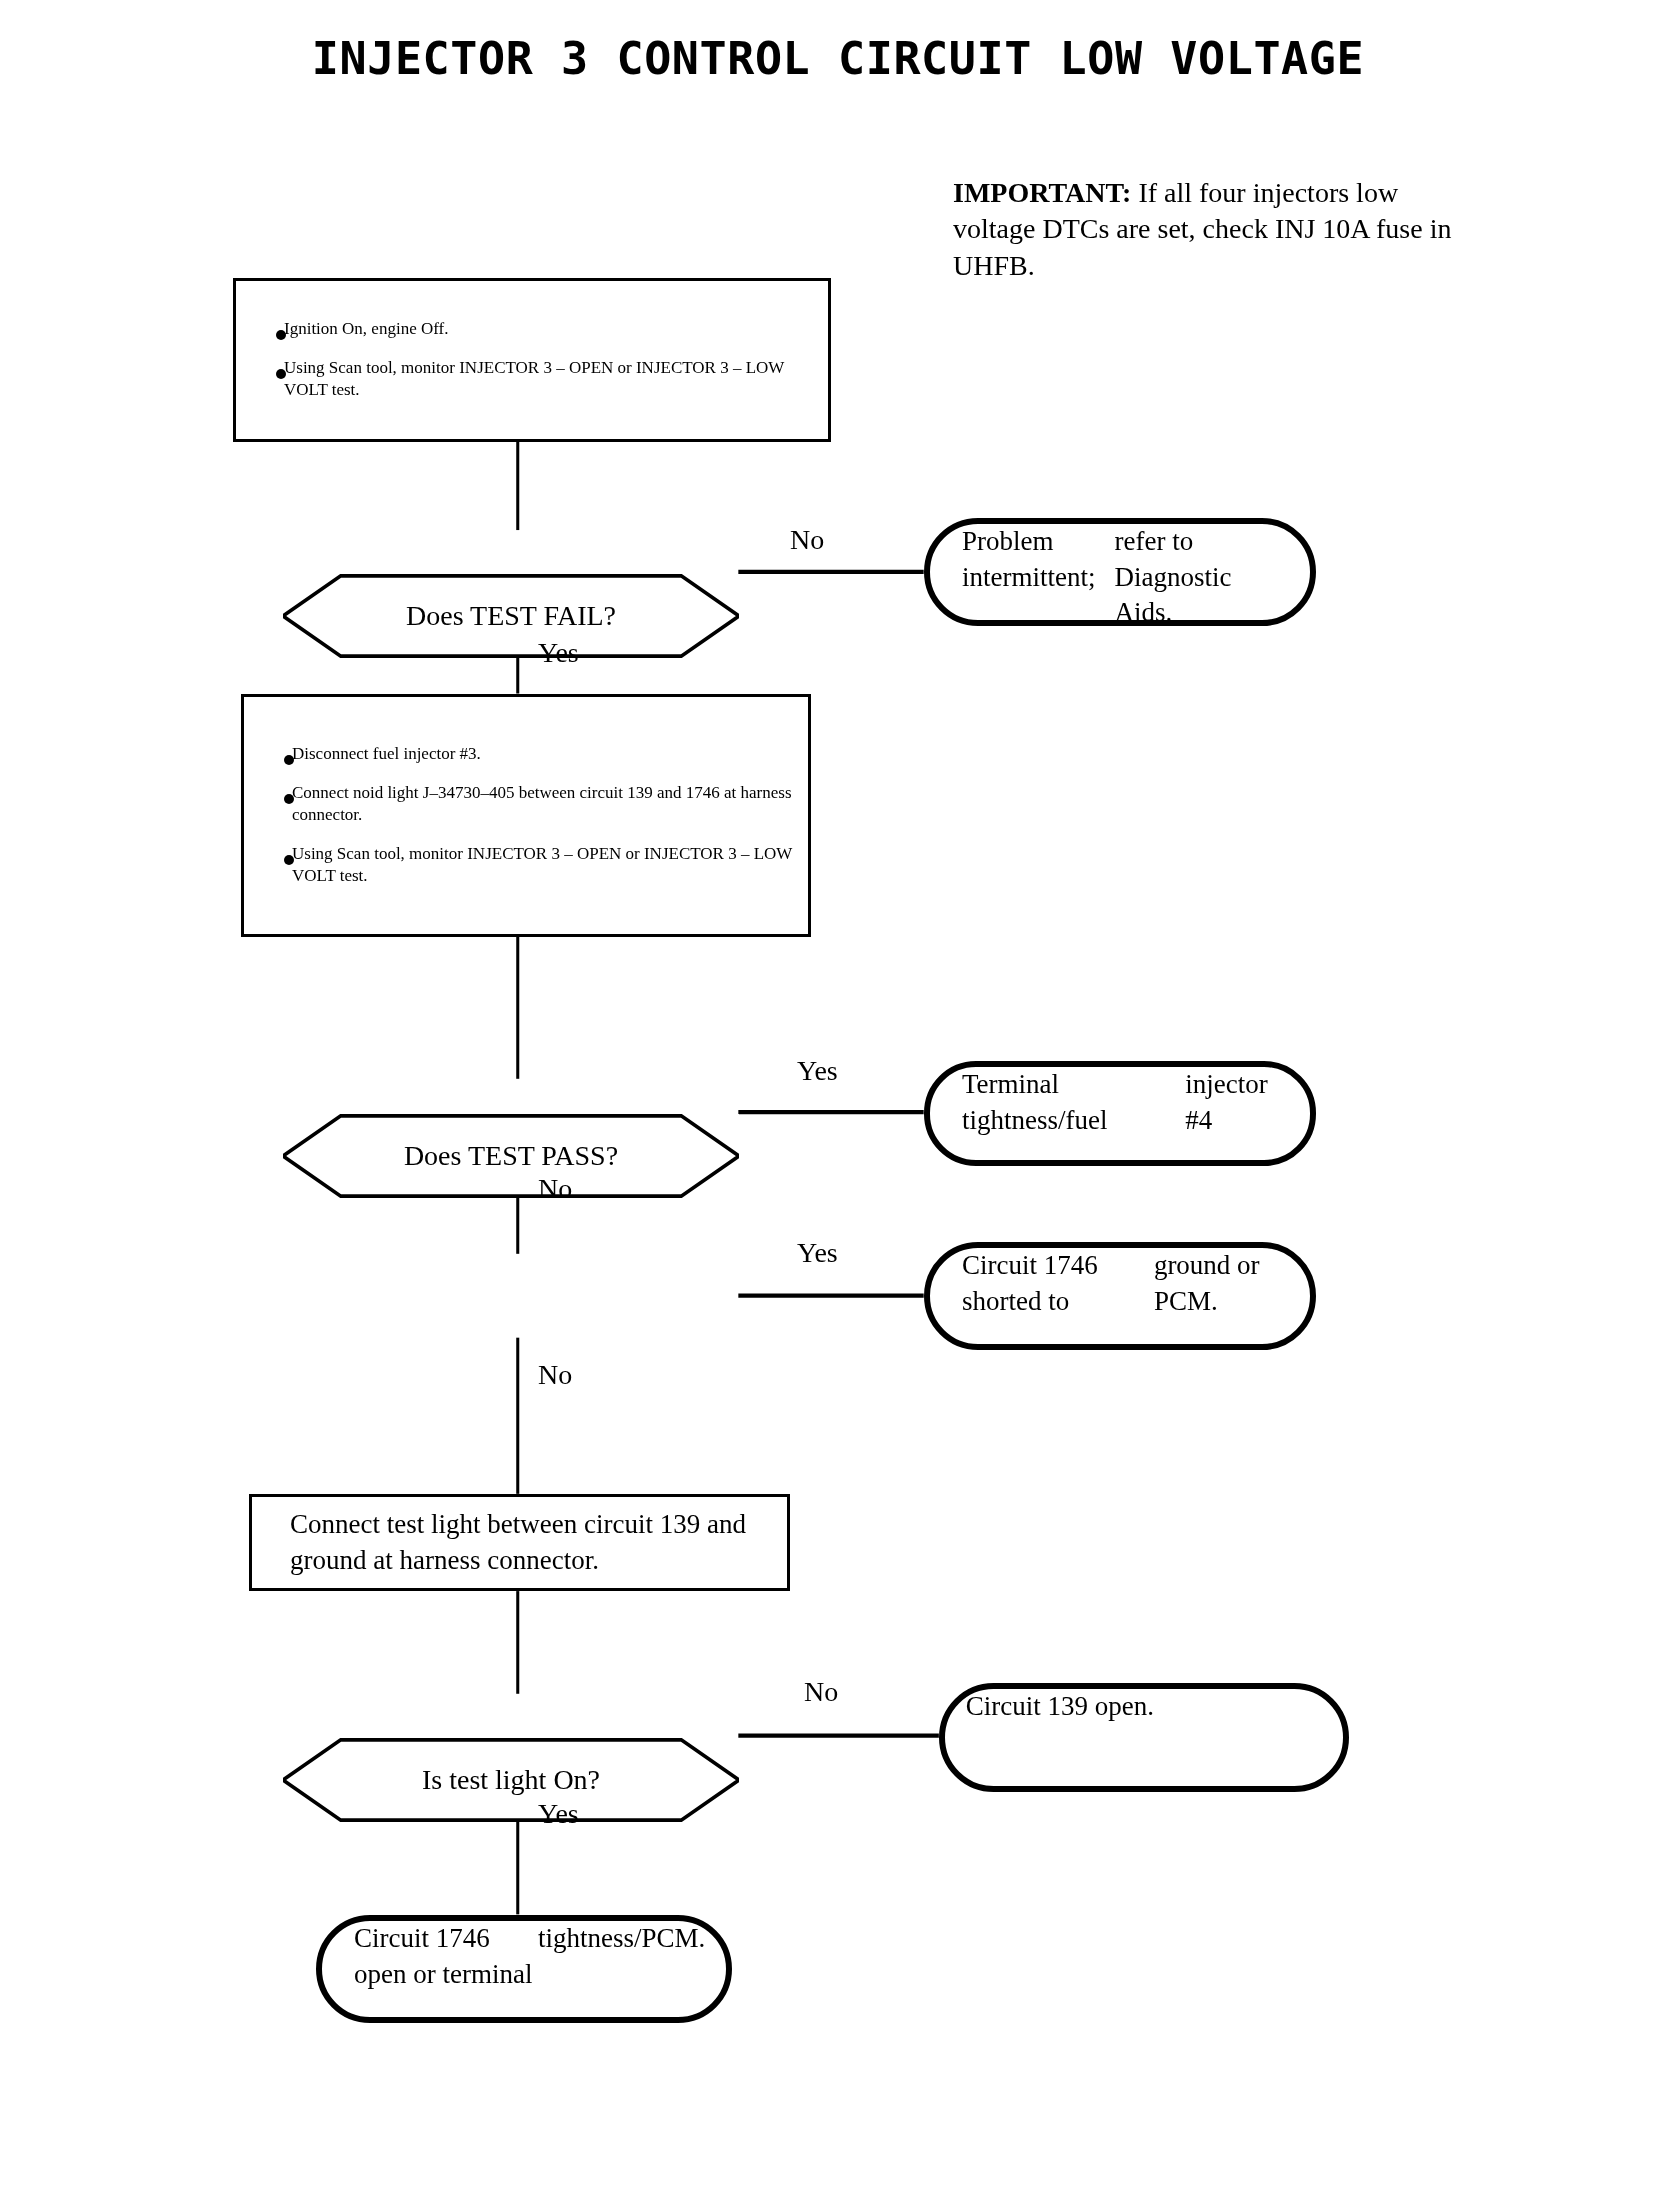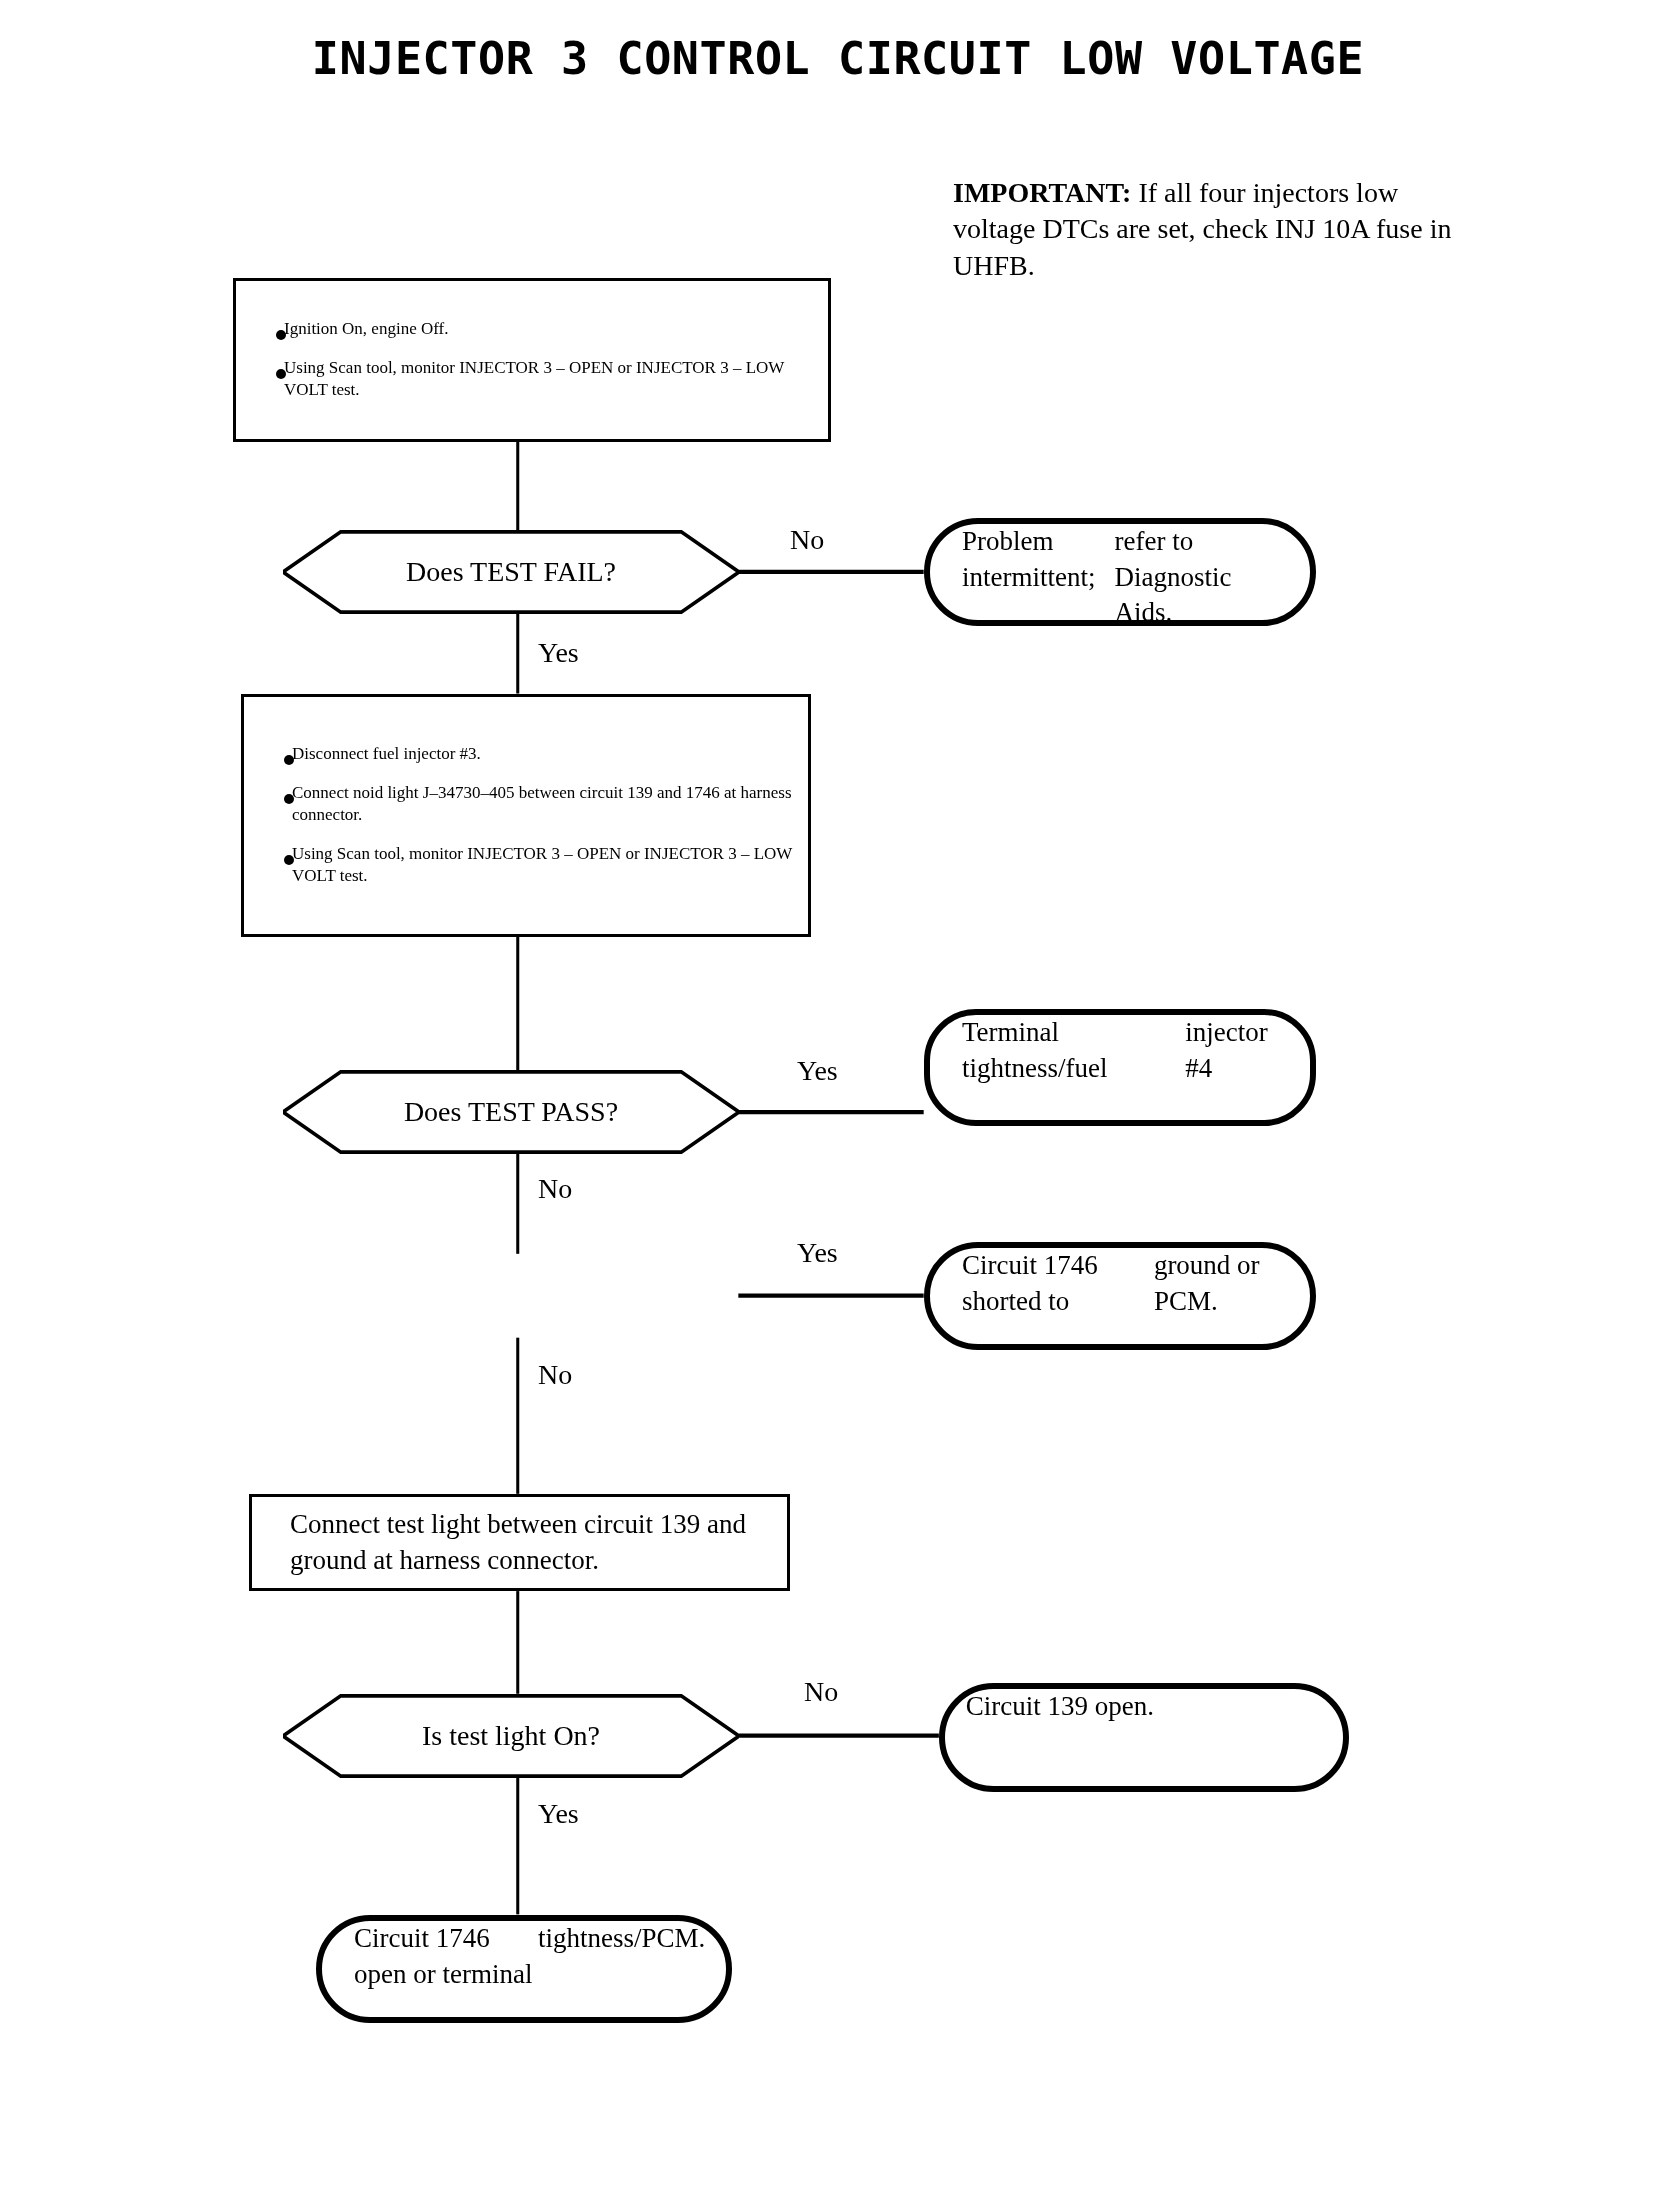--- a/index.html
+++ b/index.html
@@ -106,20 +106,21 @@
     height: 10.3px;
     background: #000000;
     border-radius: 50%;
   }
 
   
   .decision {
     display: flex;
     align-items: center;
     justify-content: center;
+    margin-top: 44px;
   }
   .decision svg {
     position: absolute;
     left: 0;
     top: 0;
   }
   .decision .dlabel {
     position: relative;
     z-index: 2;
     font-size: 28px;
@@ -235,21 +236,21 @@
   <div class="node decision" id="dec-2" style="left:283px; top:1070px; width:456px; height:84px;">
     <svg width="456" height="84" viewBox="0 0 750 138">
       <polygon points="0,69 95,3 655,3 750,69 655,135 95,135" fill="#ffffff" stroke="#000000" stroke-width="6"></polygon>
     </svg>
     <span class="dlabel">Does TEST PASS?</span>
   </div>
 
   <div class="edge-label" style="left:797px; top:1055px;">Yes</div>
   <div class="edge-label" style="left:538px; top:1173px;">No</div>
 
-  <div class="node terminator left-text" id="out-2" style="left:924px; top:1009px; width:392px; height:117px; border-radius:52px;">
+  <div class="node terminator left-text" id="out-2" style="left:924px; top:1061px; width:392px; height:105px; border-radius:52px;">
     <div class="tline">Terminal tightness/fuel</div>
     <div class="tline">injector #4</div>
   </div>
 
 
   <div class="edge-label" style="left:797px; top:1237px;">Yes</div>
   <div class="edge-label" style="left:538px; top:1359px;">No</div>
 
   <div class="node terminator left-text" id="out-3" style="left:924px; top:1242px; width:392px; height:108px; border-radius:54px;">
     <div class="tline">Circuit 1746 shorted to</div>

